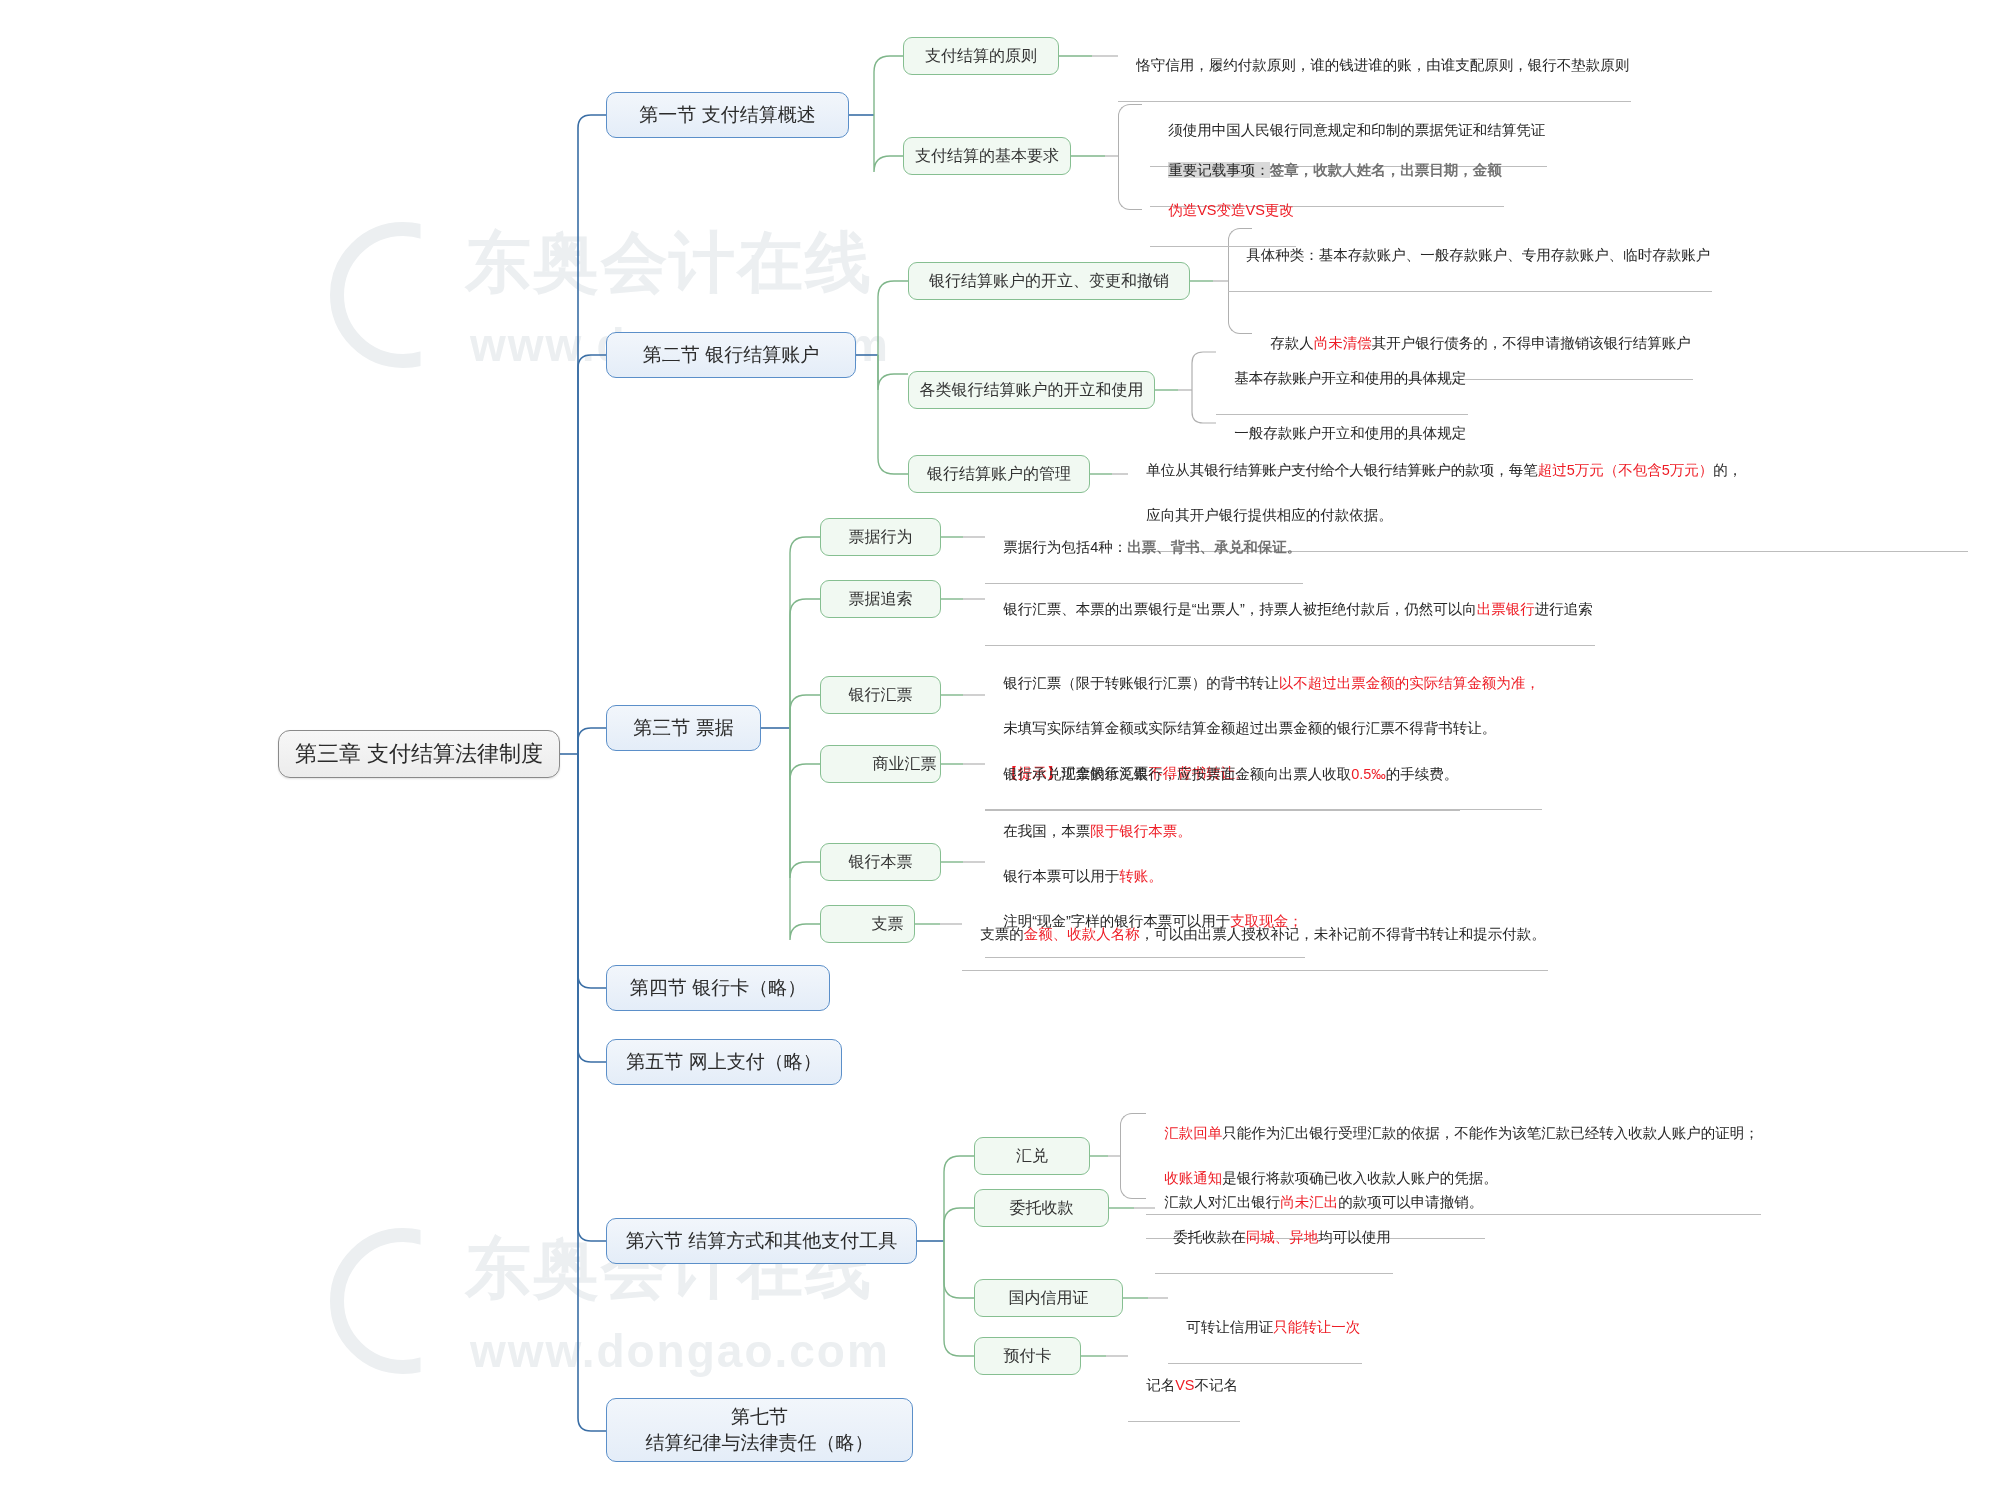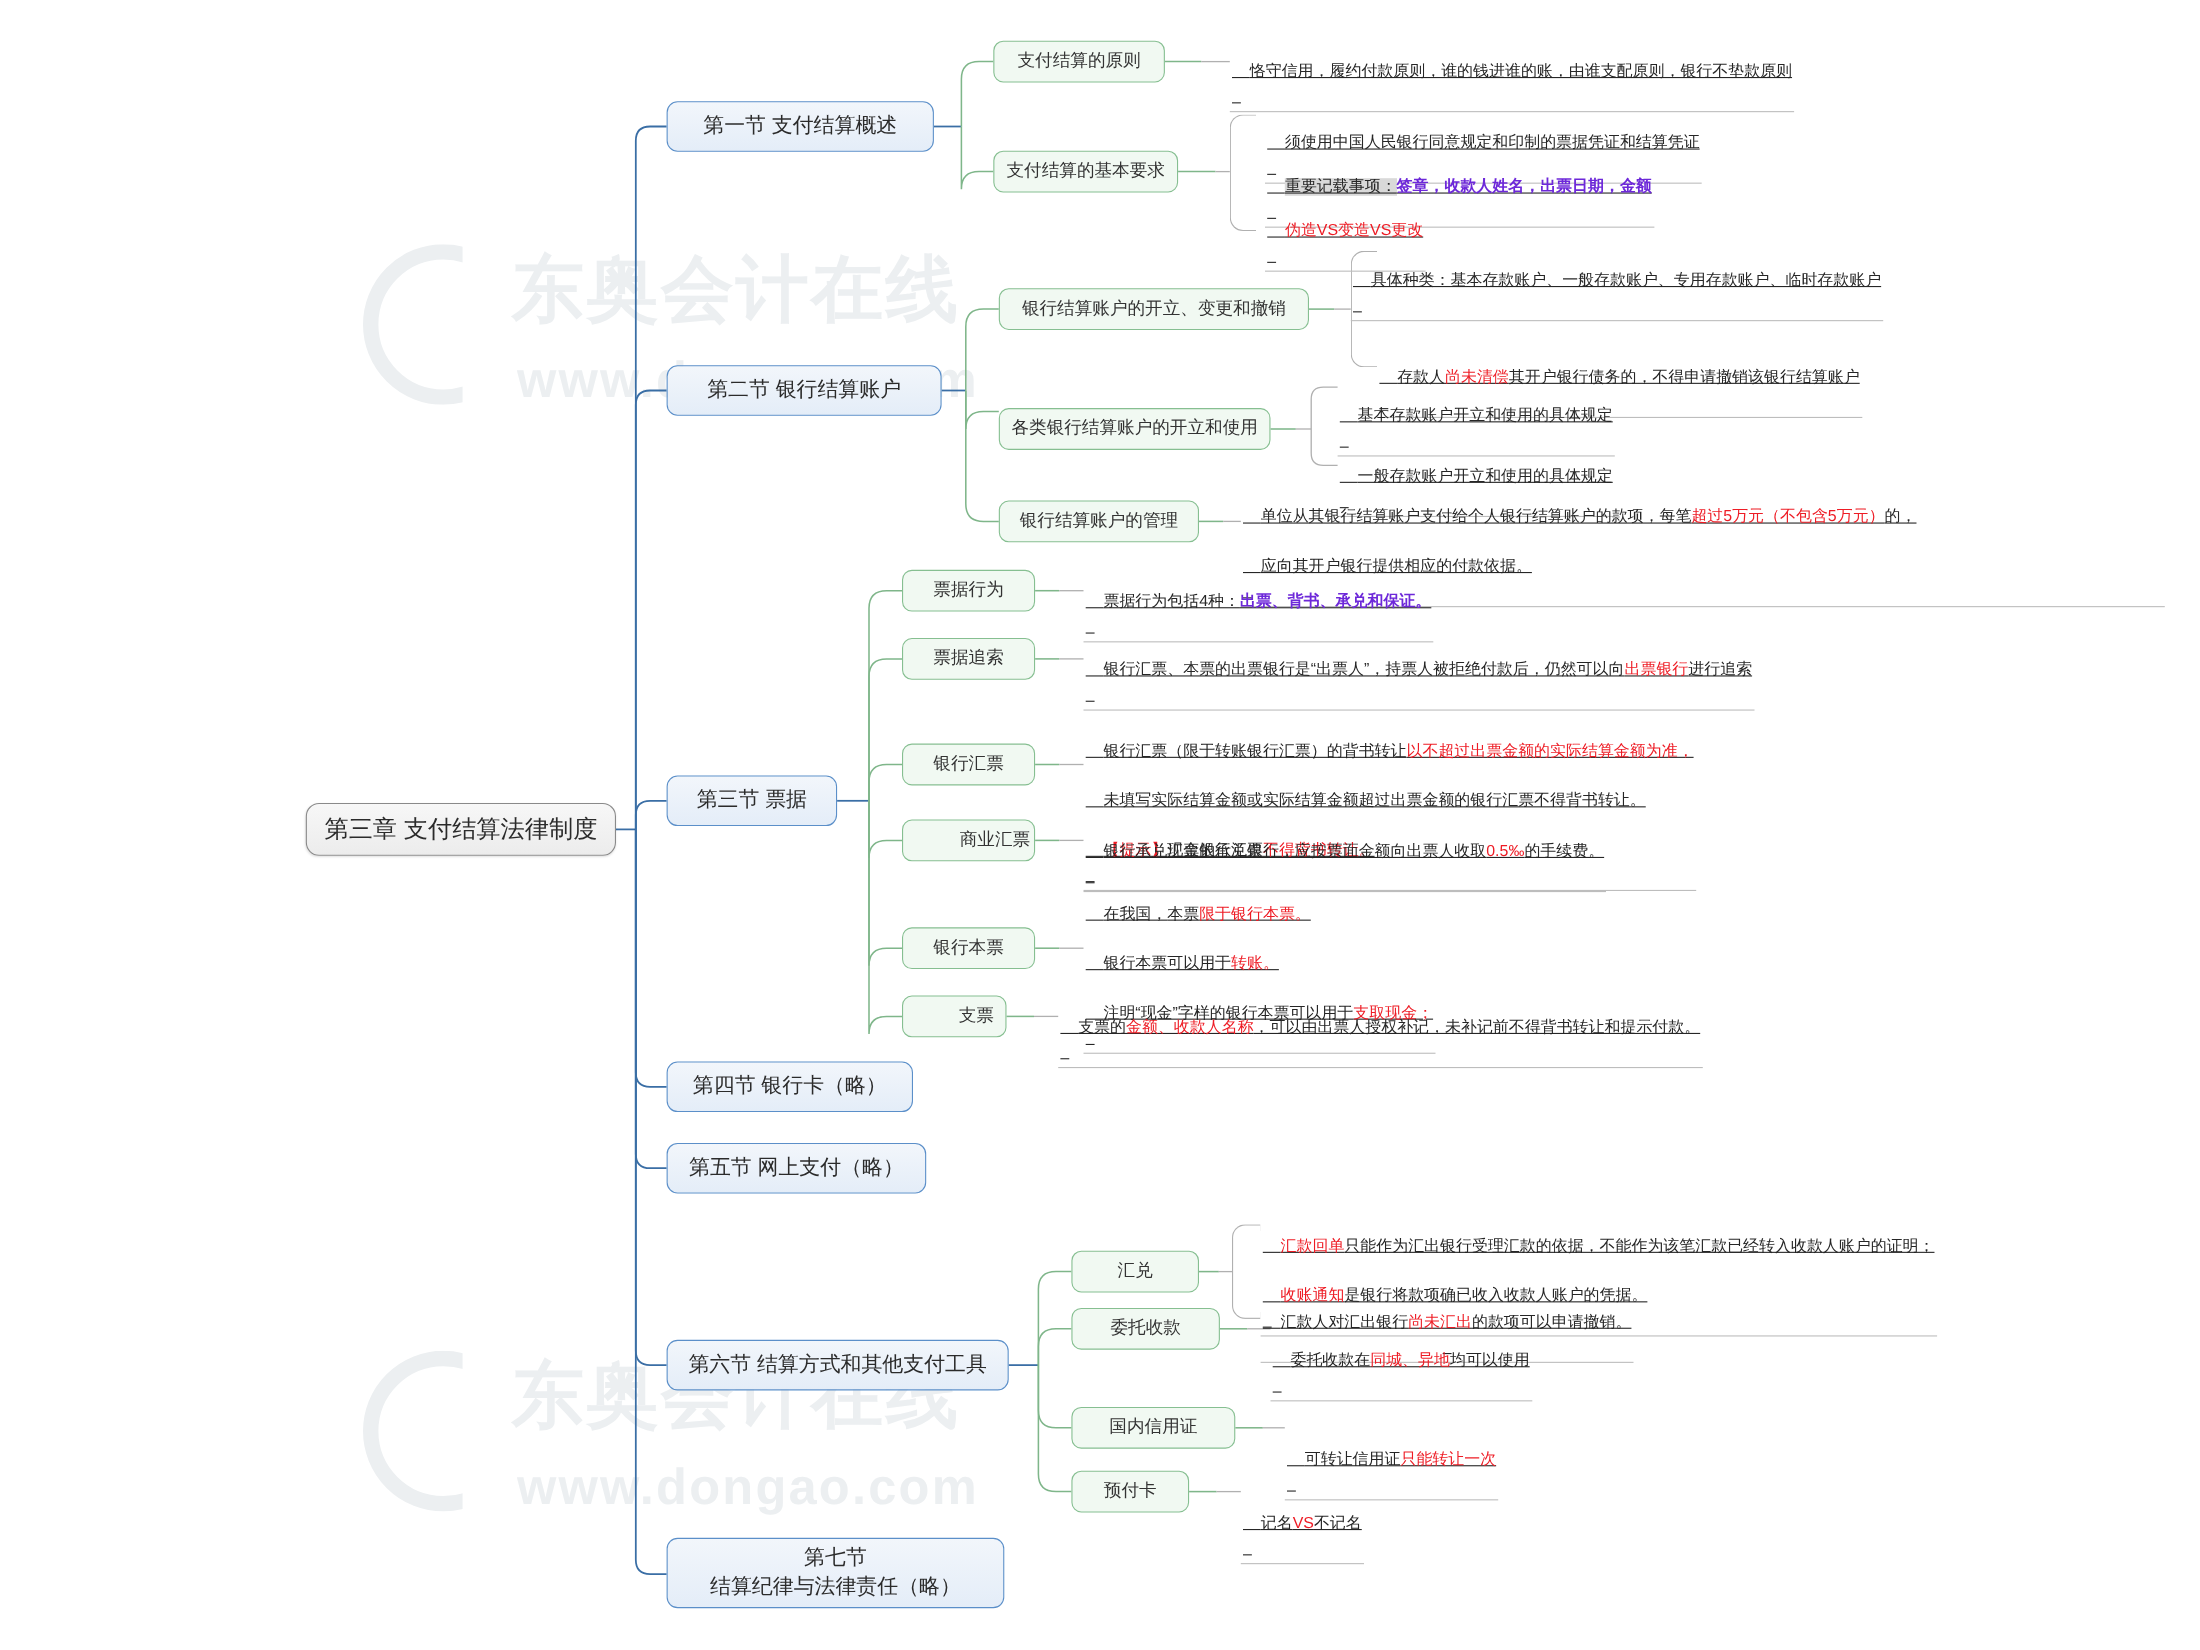--- a/index.html
+++ b/index.html
@@ -73,24 +73,23 @@
   
   .leaf{
     position:absolute;
     font-size:14.5px;
     color:#262626;
     line-height:1.55;
     white-space:pre;
     border-bottom:1px solid #bdbdbd;
     padding:0 2px 2px 2px;
     box-sizing:border-box;
-    text-decoration:underline;
   }
   .red{color:#ee1c25;}
-  .red-b{color:#6d28d9;font-weight:bold;}
+  .red-b{color:#737373;font-weight:bold;}
   .gray-hl{background:#d9d9d9;}
   
   .bracket{
     position:absolute;
     border:1.2px solid #b0b0b0;
     border-right:none;
     border-radius:12px 0 0 12px;
     box-sizing:border-box;
   }
 </style>

